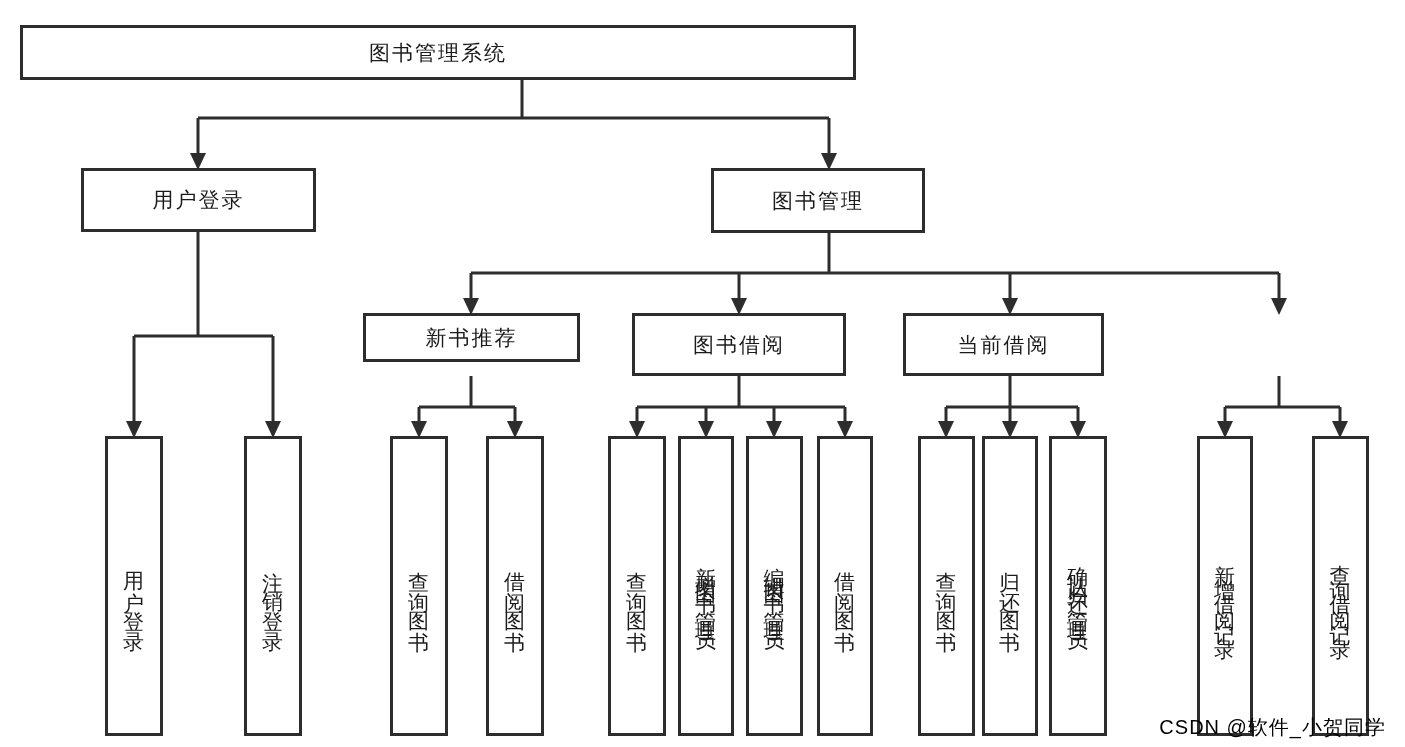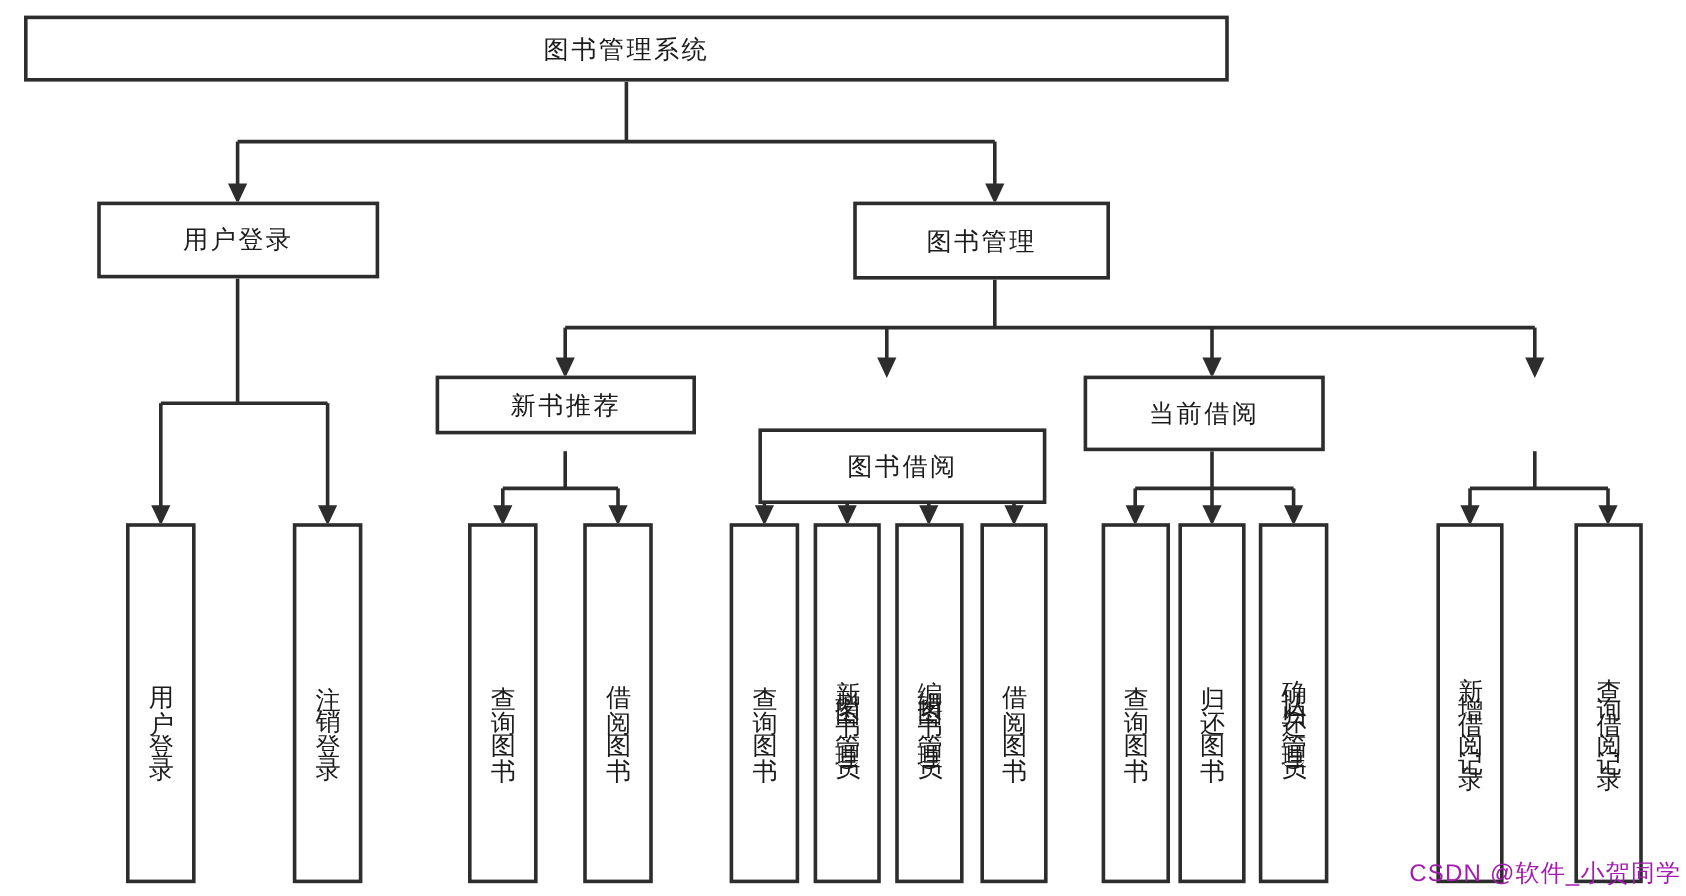--- a/index.html
+++ b/index.html
@@ -27,23 +27,23 @@
   .vbox {
     writing-mode:vertical-rl;
     text-orientation:mixed;
     line-height:1;
   }
   .sp-lg { letter-spacing:20px; padding-top:18px; }
   .sp-md { letter-spacing:15px; padding-top:13px; }
   .sp-sm { letter-spacing:9px;  padding-top:8px; }
   .watermark {
     position:absolute;
-    right:4px; bottom:6px;
+    right:19px; bottom:6px;
     font-size:20px;
-    color:#a21caf;
+    color:#000000;
     letter-spacing:1px;
     z-index:3;
     white-space:nowrap;
   }
 </style>
 </head>
 <body>
 
 <div class="canvas">
 
@@ -102,27 +102,27 @@
     <polygon points="1070,421 1086,421 1078,438"></polygon>
 
     <line x1="1279" y1="376" x2="1279" y2="407"></line>
     <line x1="1225" y1="407" x2="1340" y2="407"></line>
     <line x1="1225" y1="407" x2="1225" y2="424"></line>
     <polygon points="1217,421 1233,421 1225,438"></polygon>
     <line x1="1340" y1="407" x2="1340" y2="424"></line>
     <polygon points="1332,421 1348,421 1340,438"></polygon>
   </svg>
 
-  <div class="node hbox" style="left:20px; top:13px; width:1004px; height:55px;">图书管理系统</div>
+  <div class="node hbox" style="left:20px; top:25px; width:836px; height:55px;">图书管理系统</div>
 
   <div class="node hbox" style="left:81px; top:168px; width:235px; height:64px;">用户登录</div>
   <div class="node hbox" style="left:711px; top:168px; width:214px; height:65px;">图书管理</div>
 
   <div class="node hbox" style="left:363px; top:313px; width:217px; height:49px;">新书推荐</div>
-  <div class="node hbox" style="left:632px; top:313px; width:240px; height:63px;margin-top:44px;">图书借阅</div>
+  <div class="node hbox" style="left:632px; top:313px; width:214px; height:63px;">图书借阅</div>
   <div class="node hbox" style="left:903px; top:313px; width:201px; height:63px;">当前借阅</div>
 
   <div class="node vbox sp-lg" style="left:105px; top:436px; width:58px; height:300px;">用户登录</div>
   <div class="node vbox sp-lg" style="left:244px; top:436px; width:58px; height:300px;">注销登录</div>
 
   <div class="node vbox sp-lg" style="left:390px; top:436px; width:58px; height:300px;">查询图书</div>
   <div class="node vbox sp-lg" style="left:486px; top:436px; width:58px; height:300px;">借阅图书</div>
 
   <div class="node vbox sp-lg" style="left:608px; top:436px; width:58px; height:300px;">查询图书</div>
   <div class="node vbox sp-sm" style="left:678px; top:436px; width:56px; height:300px;">新增图书（管理员）</div>

